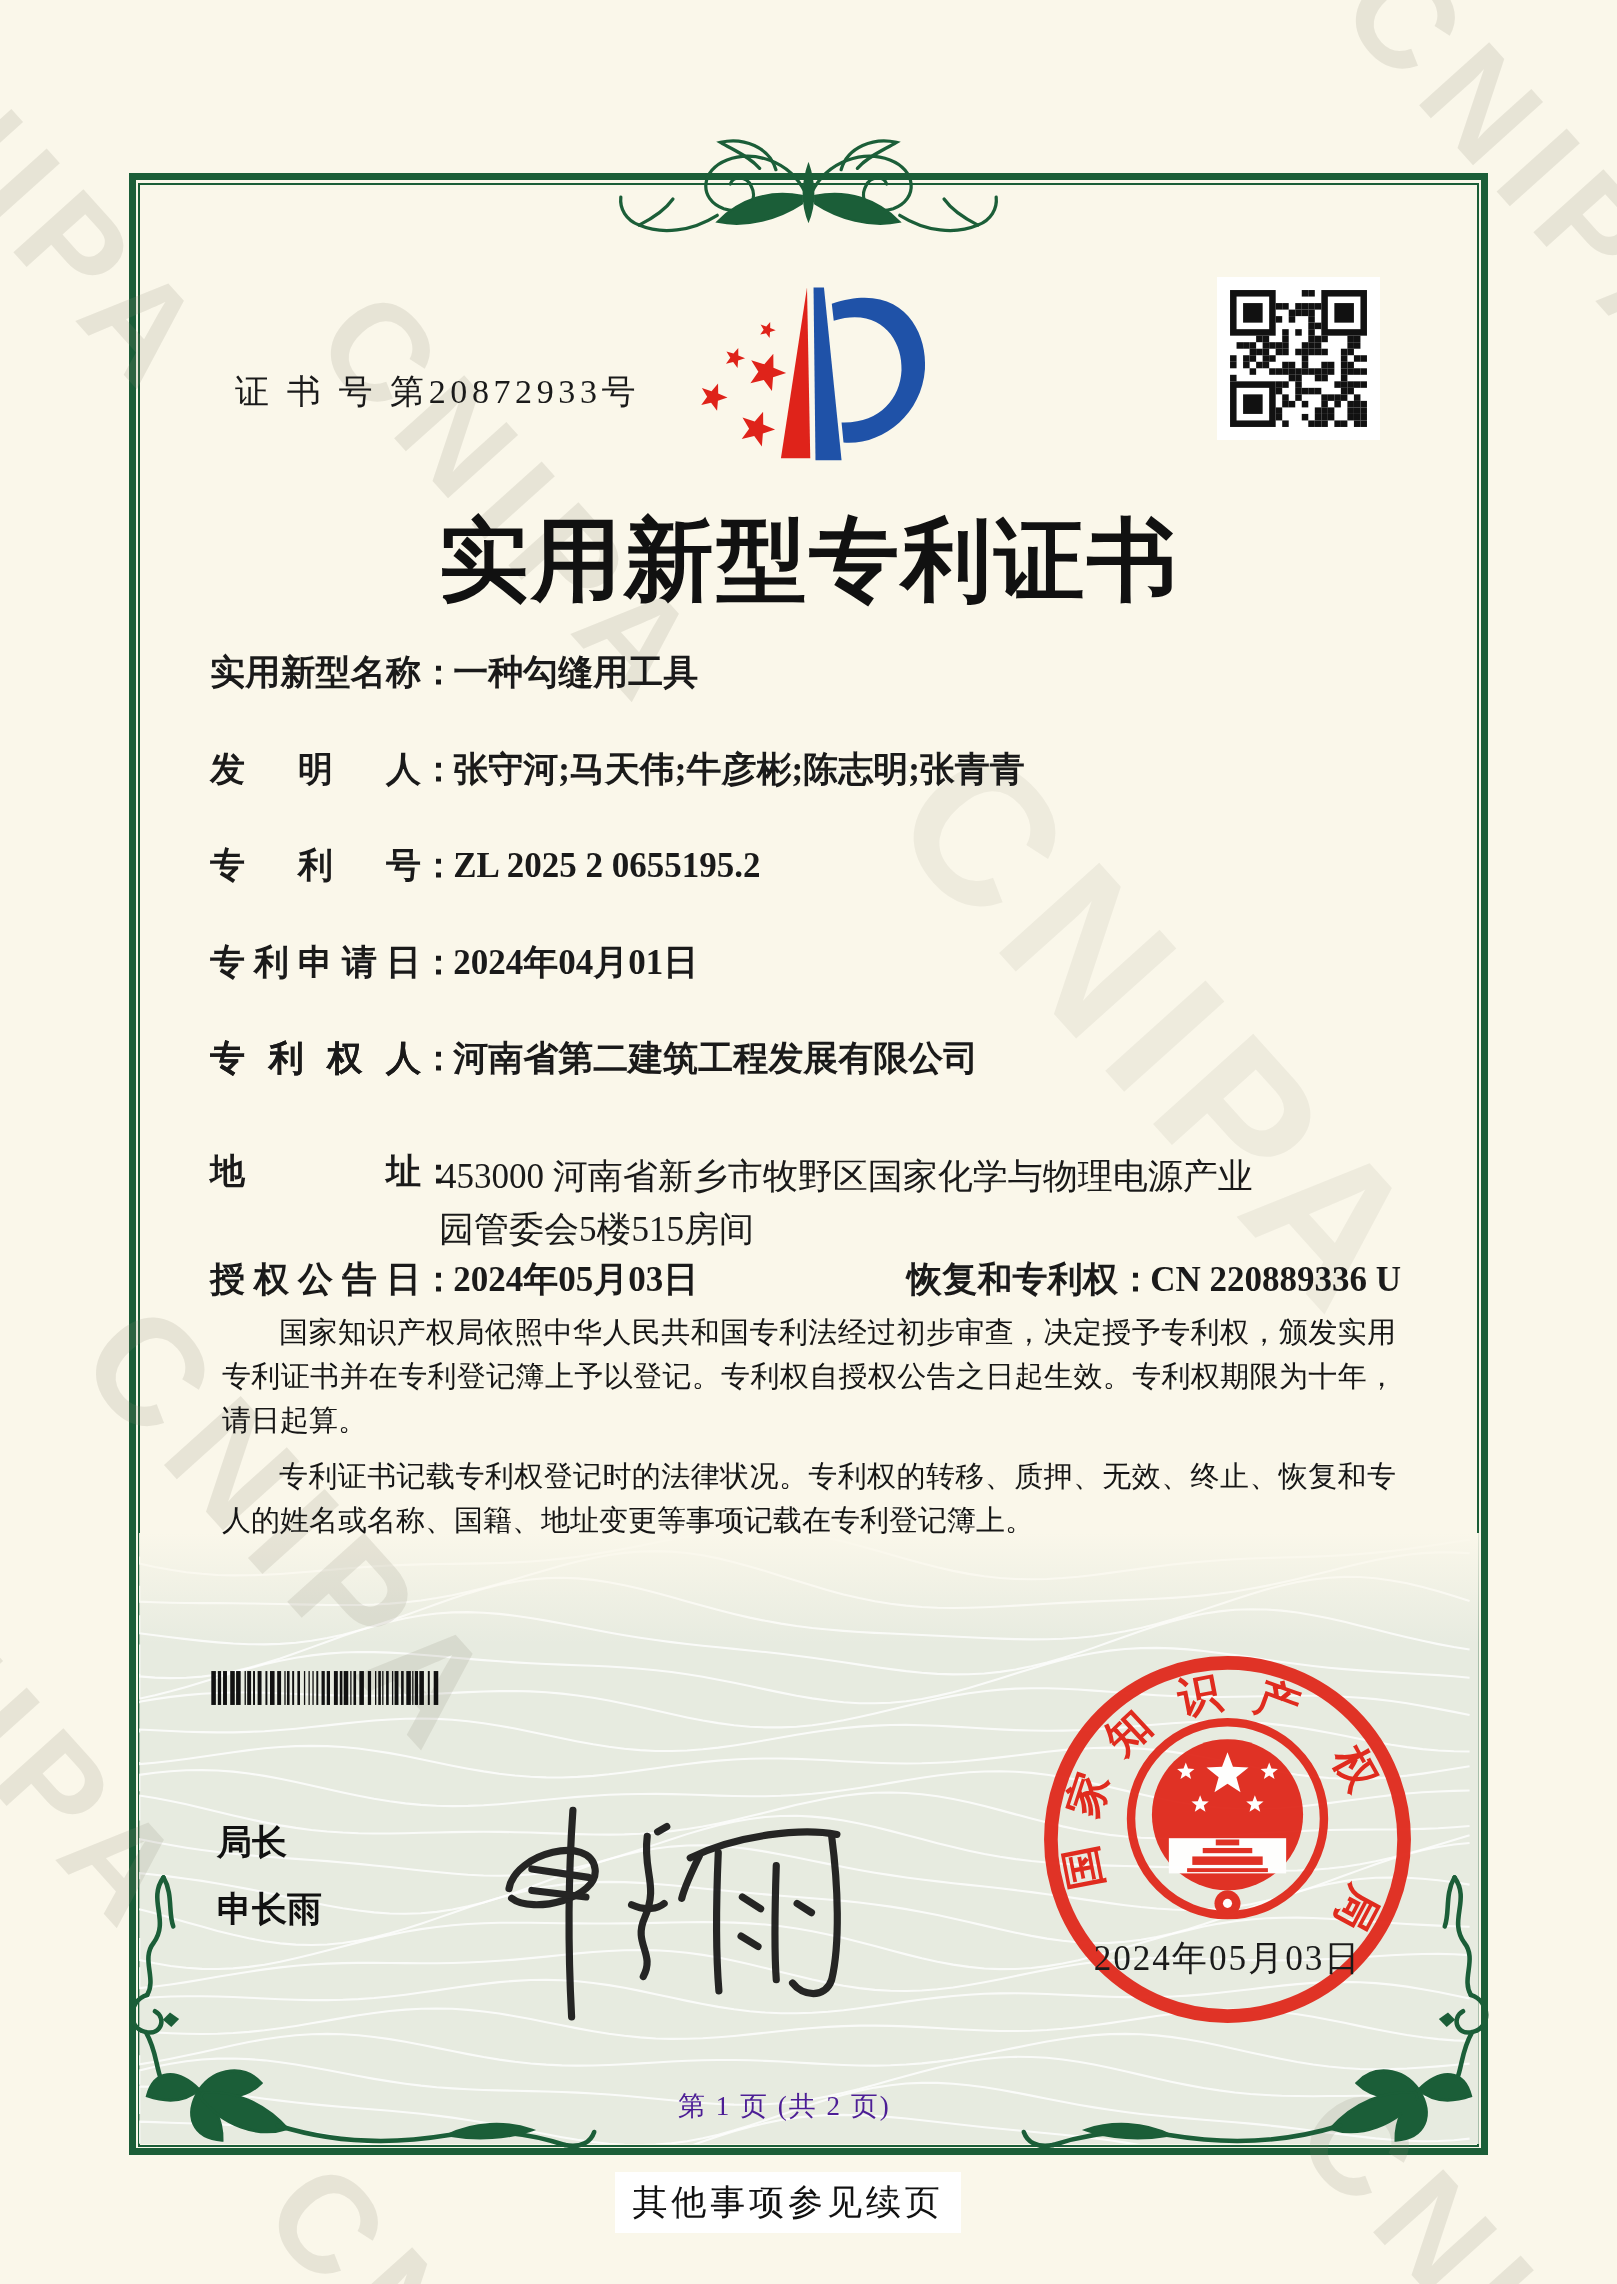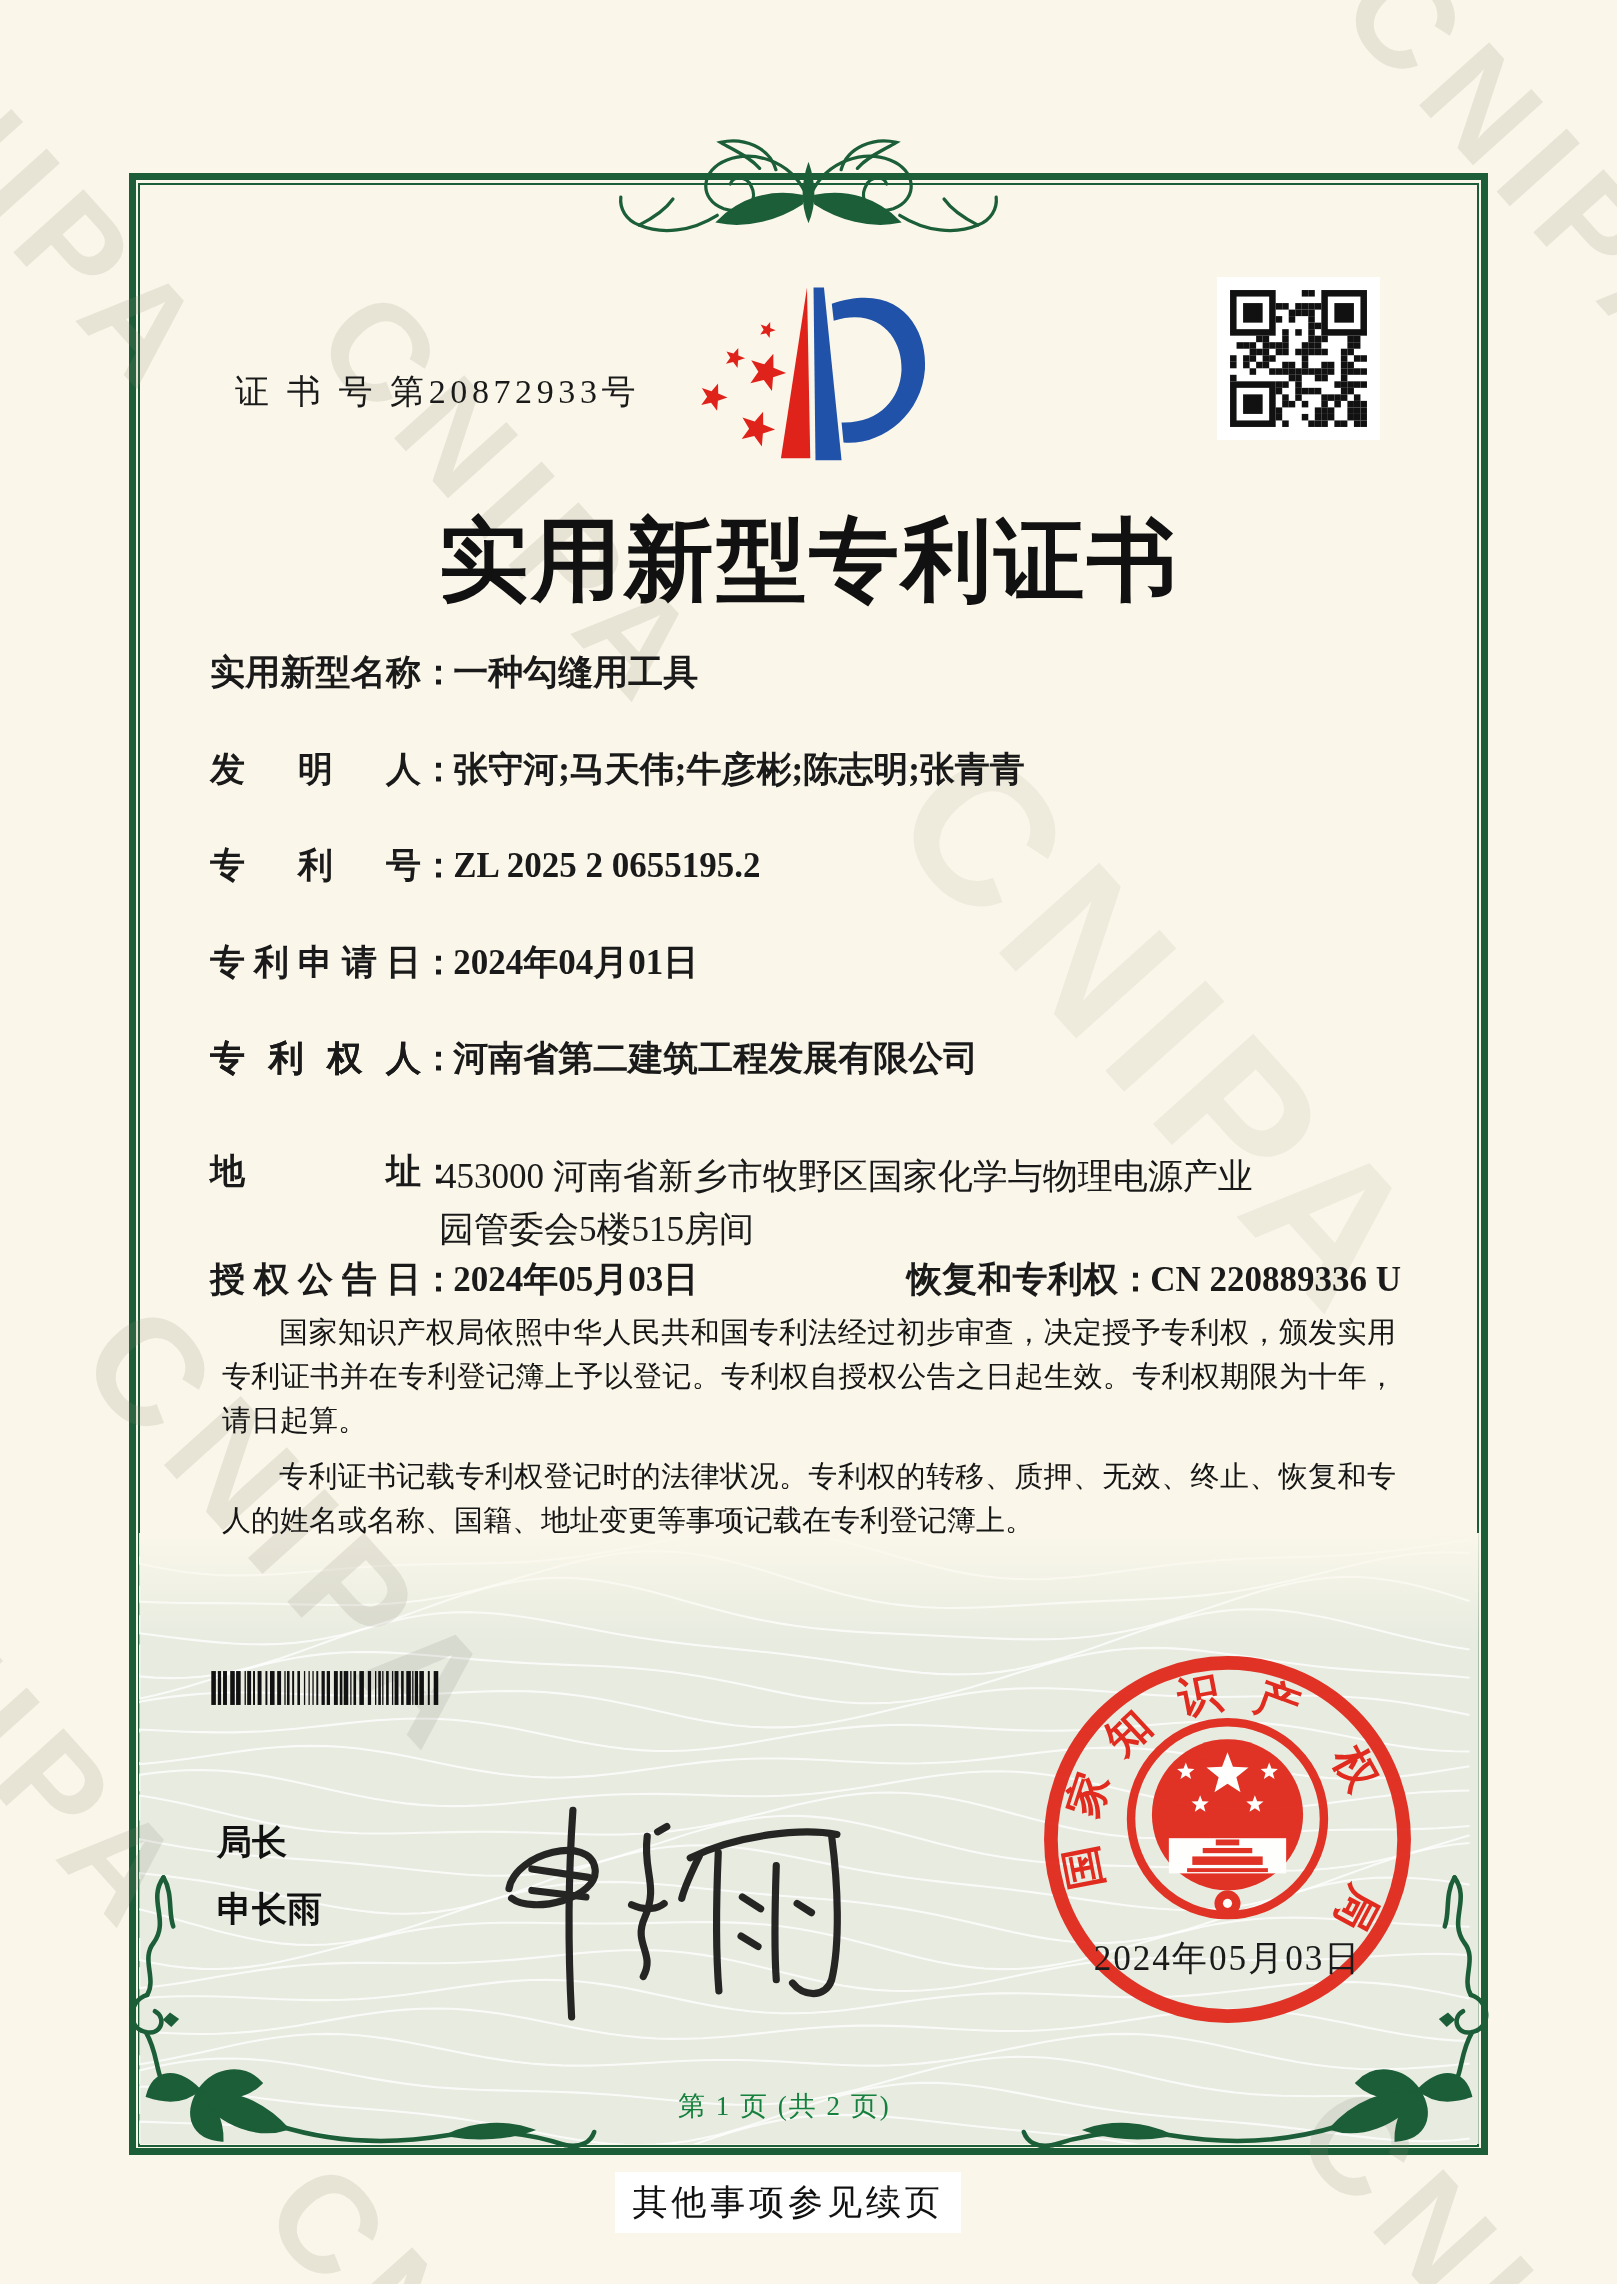--- a/index.html
+++ b/index.html
@@ -17,21 +17,21 @@
   .frow{position:absolute;left:210px;font-size:35px;color:#1a1a1a;line-height:43px;z-index:5;white-space:nowrap;font-weight:bold;}
   .flabel{display:inline-block;width:211px;text-align:justify;text-align-last:justify;vertical-align:top;}
   .fcolon{display:inline-block;width:27px;text-align:center;vertical-align:top;}
   .fvalue{display:inline-block;margin-left:5.2px;vertical-align:top;}
   .addr-line{position:absolute;left:439px;font-size:35px;line-height:53px;color:#1a1a1a;white-space:nowrap;z-index:5;}
   .para{position:absolute;left:222px;width:1174px;font-size:29px;line-height:44px;color:#161616;z-index:5;}
   .pline{text-align:justify;text-align-last:justify;height:44px;overflow:hidden;}
   .pline.first{text-indent:57px;}
   .pline.last{text-align-last:left;}
   .signer-label{position:absolute;left:217px;font-family:Liberation Mono, monospace;font-weight:600;font-size:35px;color:#111;z-index:6;}
-  #footer-page{left:678px;top:2088px;font-size:27px;letter-spacing:2px;color:#15803d;z-index:6;}
+  #footer-page{left:678px;top:2088px;font-size:27px;letter-spacing:2px;color:#4c1d95;z-index:6;}
   #bottom-note{left:615px;top:2172px;width:346px;height:61px;background:#ffffff;z-index:6;display:flex;align-items:center;justify-content:center;}
   #bottom-note span{font-size:35px;letter-spacing:3.9px;color:#111;}
   
   .seal-char{font-size:66px;font-weight:700;fill:#e02b1e;}
   .seal-date{font-size:54px;fill:#1a1a1a;letter-spacing:3px;}
   svg{display:block;}
 </style>
 </head>
 <body>
 

